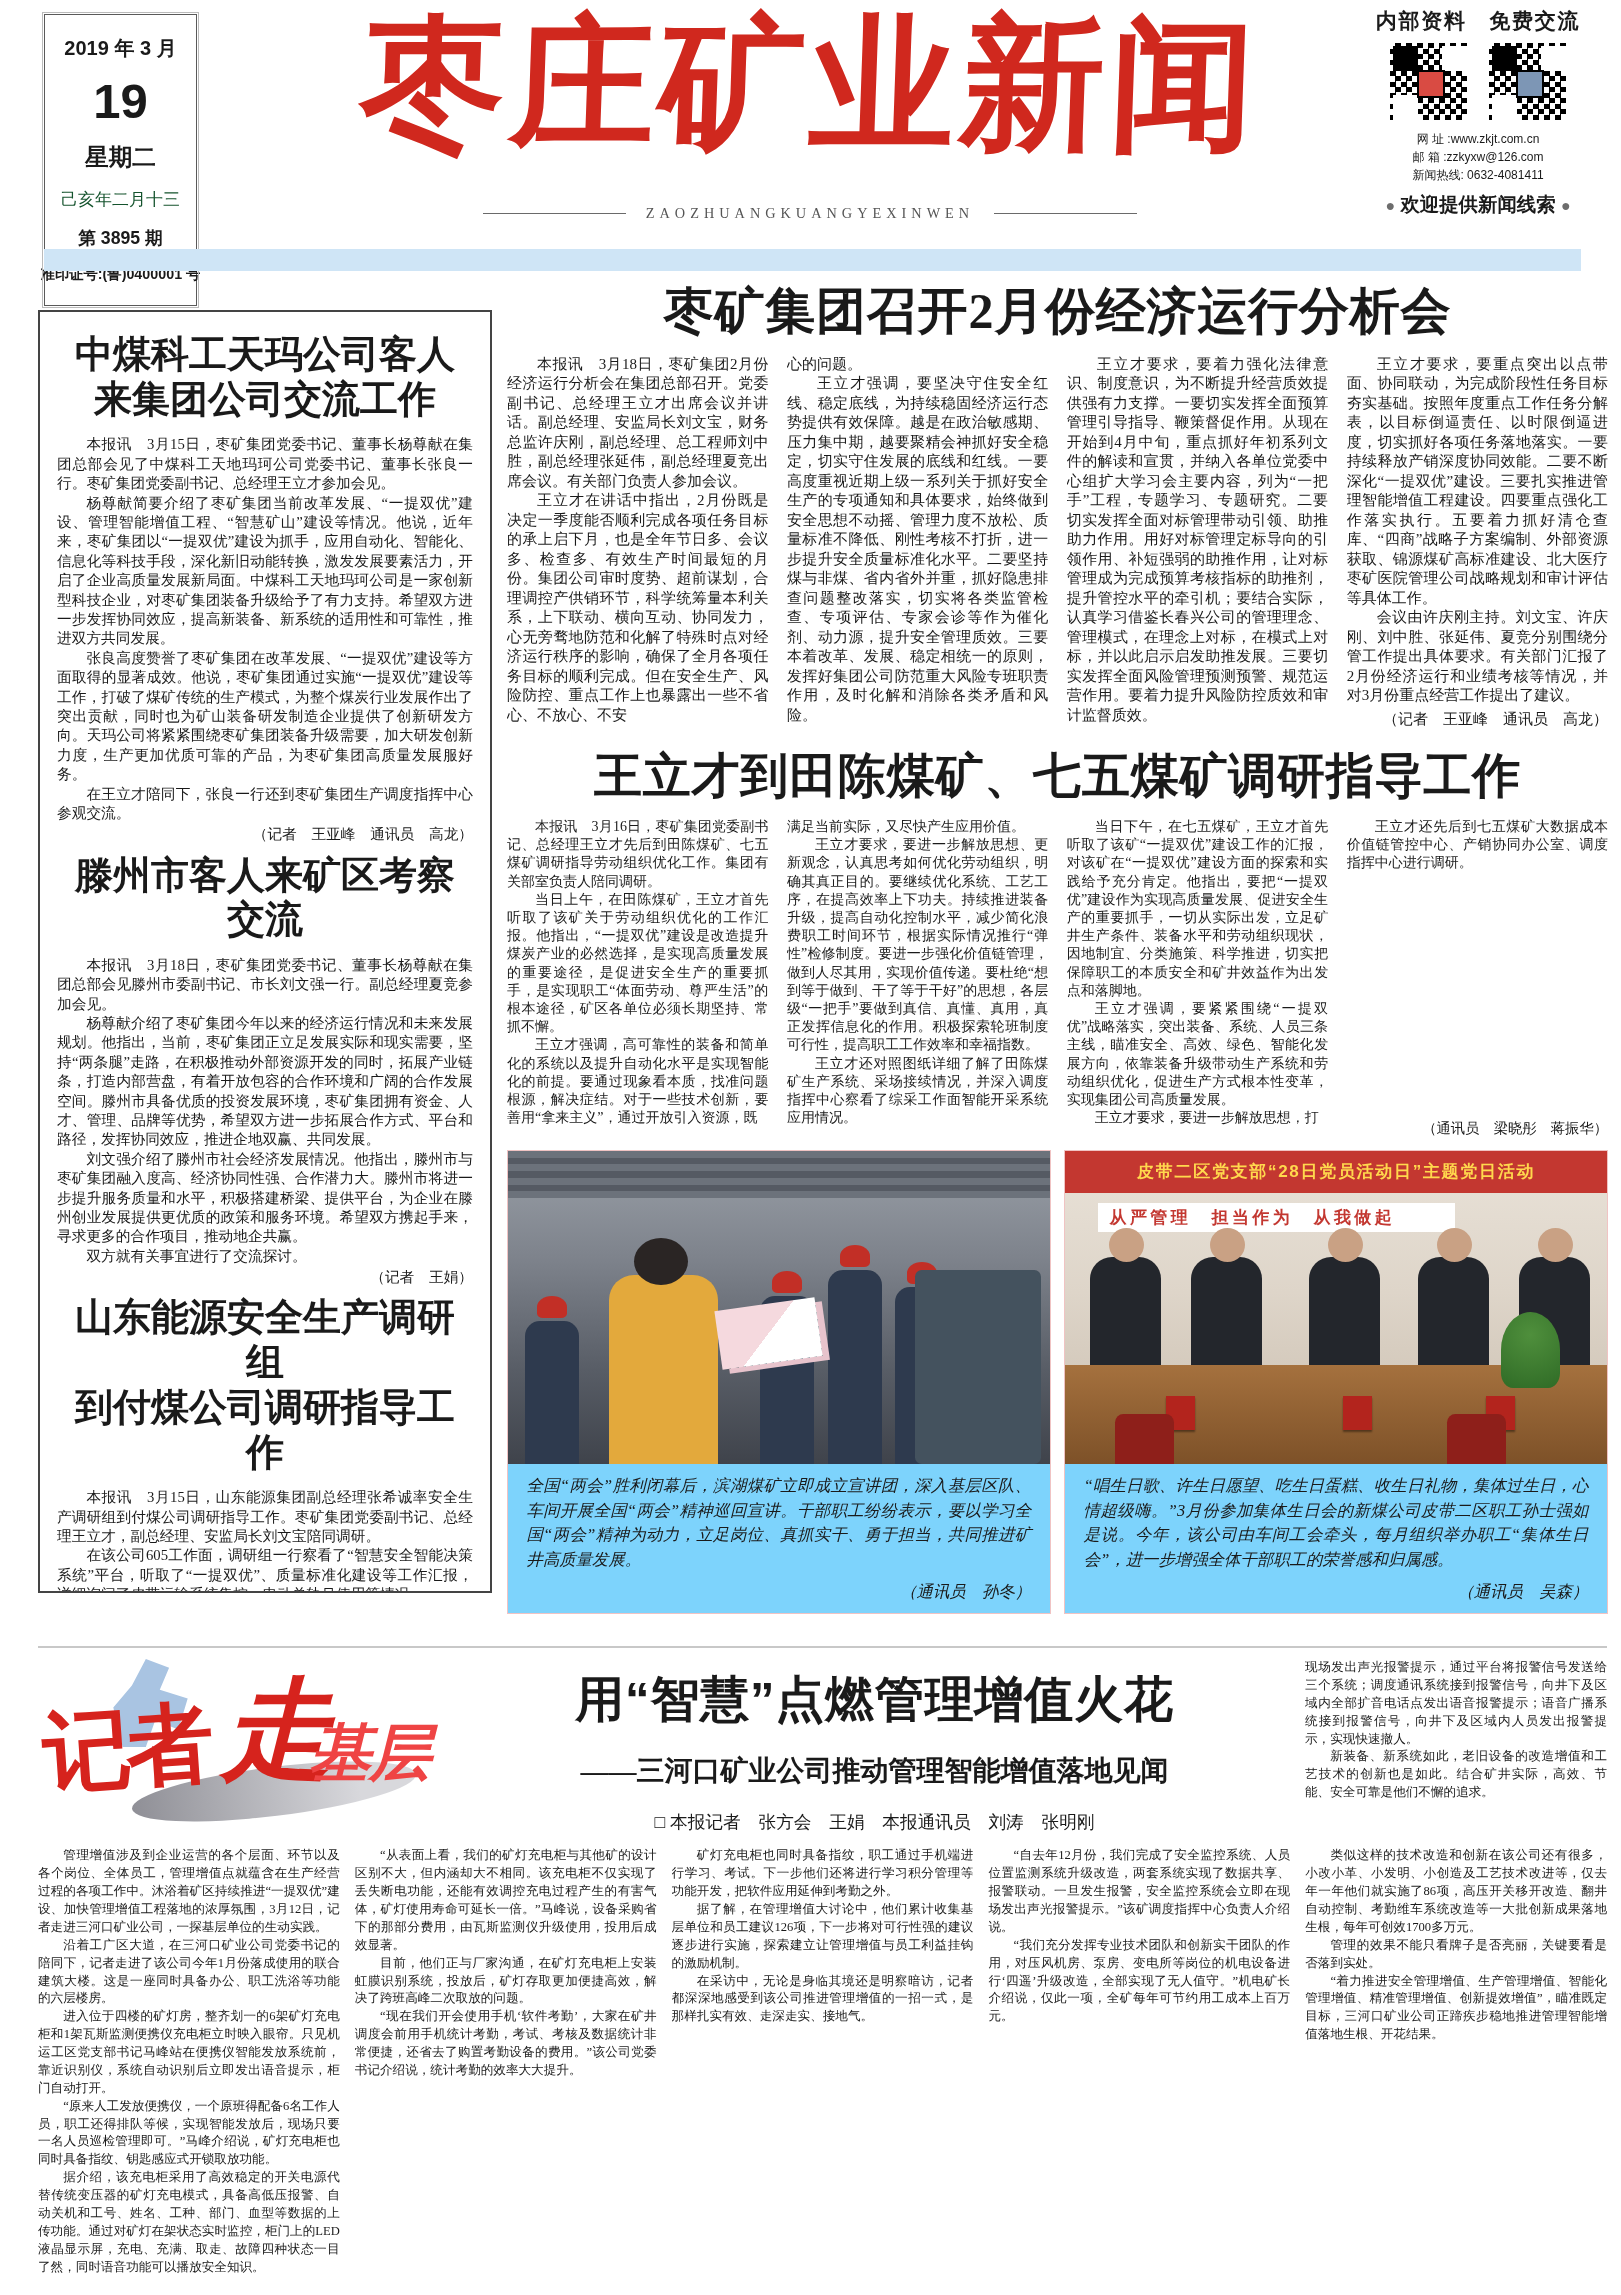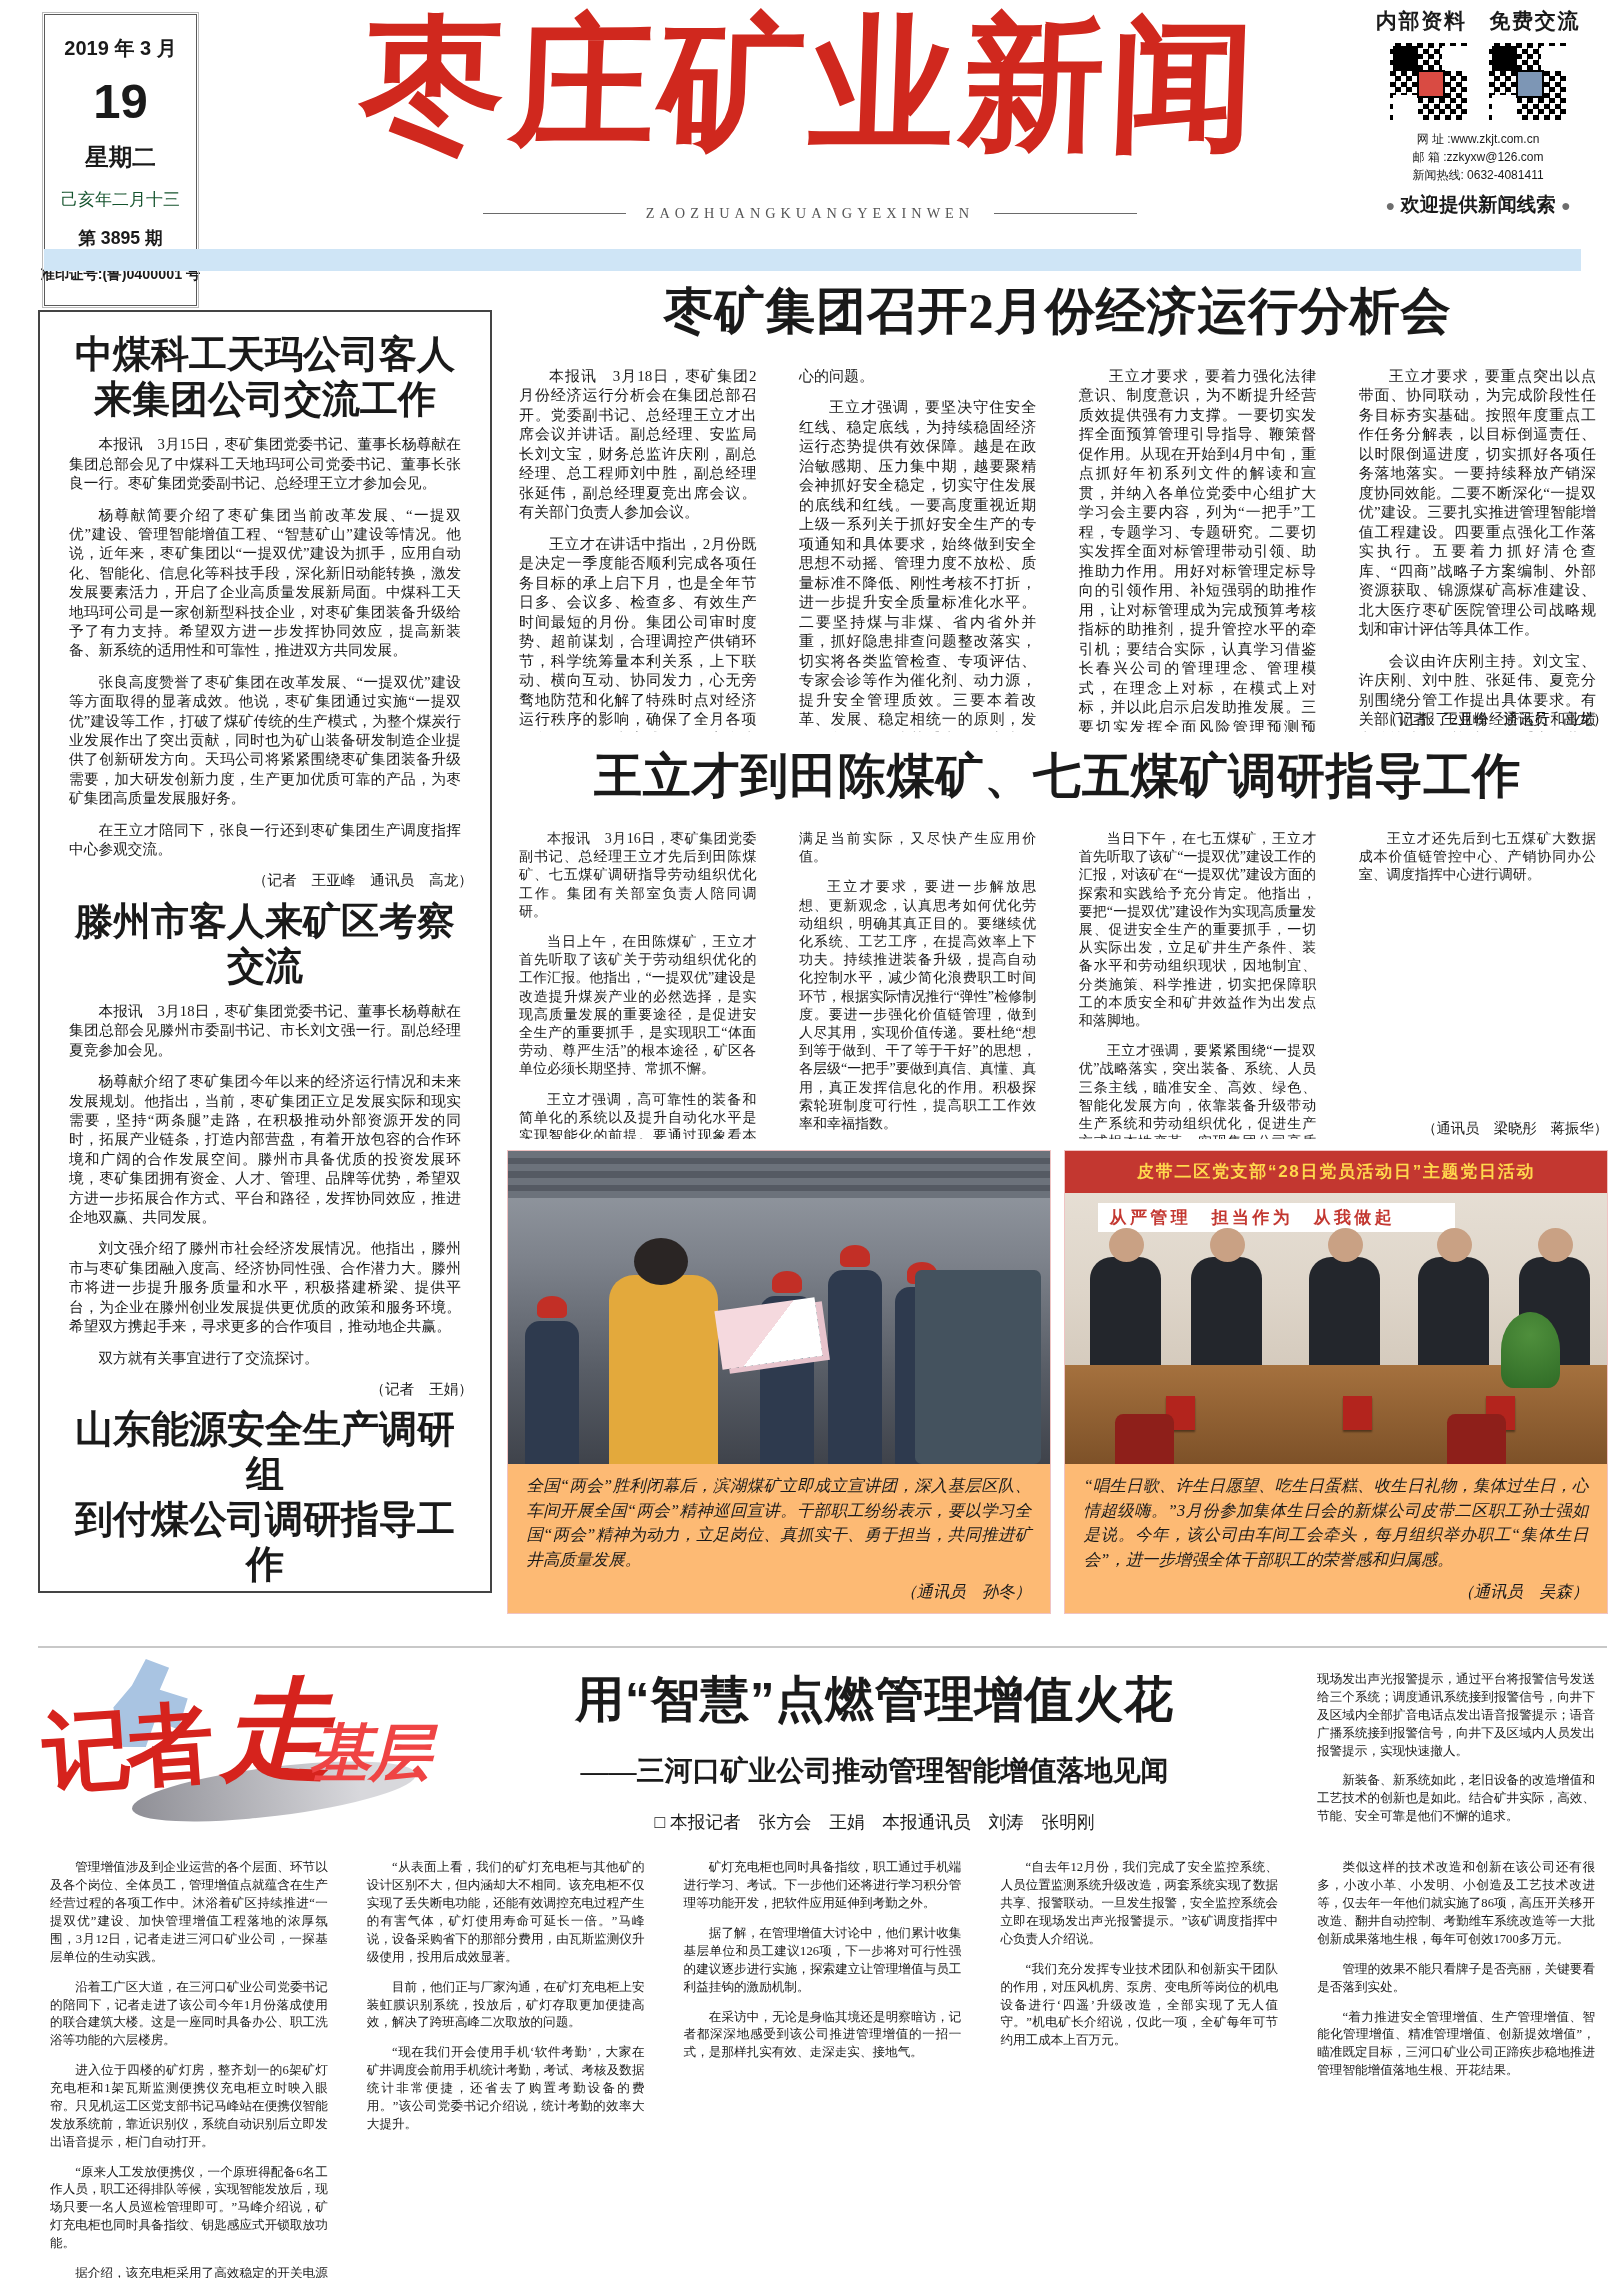--- a/index.html
+++ b/index.html
@@ -41,40 +41,40 @@
   .info-clue { margin-top:6.7px; font-size:19.4px; font-weight:bold; white-space:nowrap; }
   .info-clue .dot { color:#6d6d6d; font-size:16px; }
 
   .blue-band { position:absolute; left:44px; top:249px; width:1537px; height:22px; background:#cfe5f6; }
 
   
   .left-box { position:absolute; left:38px; top:310px; width:454px; height:1283px;
     border:2.5px solid #444; padding:11.8px 17px 8.4px 17px; overflow:hidden; }
   .lb-title { font-family:"Liberation Sans","DejaVu Sans",sans-serif; font-weight:bold;
     font-size:38px; line-height:1.18; text-align:center; white-space:pre-line; margin:8.4px 0 13.5px 0; }
-  .textcol p { margin:12px; text-indent:2em; }
+  .textcol p { margin:0; text-indent:2em; }
   .textcol p.cont { text-indent:0; }
   .lb-body { font-size:14.7px; line-height:1.32; text-align:justify; }
   .byline { text-align:right; font-size:14.7px; margin:1.7px 0 8.4px 0; }
 
   
   .right-zone { position:absolute; left:507px; top:281px; width:1101px; }
   .m1-title { font-size:50px; font-weight:bold; text-align:center; letter-spacing:0.8px; line-height:1.2;
     font-family:"Liberation Serif","DejaVu Serif",serif; }
   .colset { display:flex; gap:18.5px; margin-top:13.5px; }
   .colset .tcol { flex:1; text-align:justify; overflow:hidden; }
   .m1-cols .tcol { height:377px; font-size:15px; line-height:1.3; }
   .m1-byline { text-align:right; font-size:15px; margin-top:-22px; }
   .m2-title { margin-top:18.5px; font-size:48px; font-weight:bold; text-align:center; letter-spacing:0.8px; line-height:1.2; }
   .m2-cols .tcol { height:321px; font-size:14px; line-height:1.3; }
   .m2-byline { text-align:right; font-size:14.3px; margin-top:-20px; }
 
   
   .photos { display:flex; gap:13.5px; margin-top:11.8px; }
-  .photo-block { flex:1; border:0.8px solid #f0c3c3; background:#fdba74; }
+  .photo-block { flex:1; border:0.8px solid #f0c3c3; background:#7dd3fc; }
   .photo { position:relative; height:313px; overflow:hidden; }
   .photo-left-scene { background:linear-gradient(180deg,#9aa0a8 0%,#7d828b 35%,#585d66 70%,#3f434b 100%); }
   .scene-beam { position:absolute; left:0; top:0; width:100%; height:47px;
     background:repeating-linear-gradient(180deg,#6c727b 0 6.7px,#555a63 6.7px 13.5px); }
   .worker { position:absolute; width:54px; height:143px; background:#2e3a4e; border-radius:15px 15px 0 0; bottom:0; }
   .worker .helmet { position:absolute; left:11.8px; top:-25px; width:30px; height:22px; background:#c22f26; border-radius:50% 50% 20% 20%; }
   .woman-yellow { position:absolute; left:101px; bottom:0; width:109px; height:189px; background:#e3a93c; border-radius:25px 25px 0 0; }
   .woman-yellow::before { content:""; position:absolute; left:25px; top:-37px; width:54px; height:47px; background:#2a2524; border-radius:50%; }
   .papers { position:absolute; left:210px; bottom:101px; width:101px; height:59px;
     background:linear-gradient(135deg,#f5d9de 0 50%,#fff 50%); transform:rotate(-8deg); box-shadow:6.7px 5px 0 #e7c3cc; }

